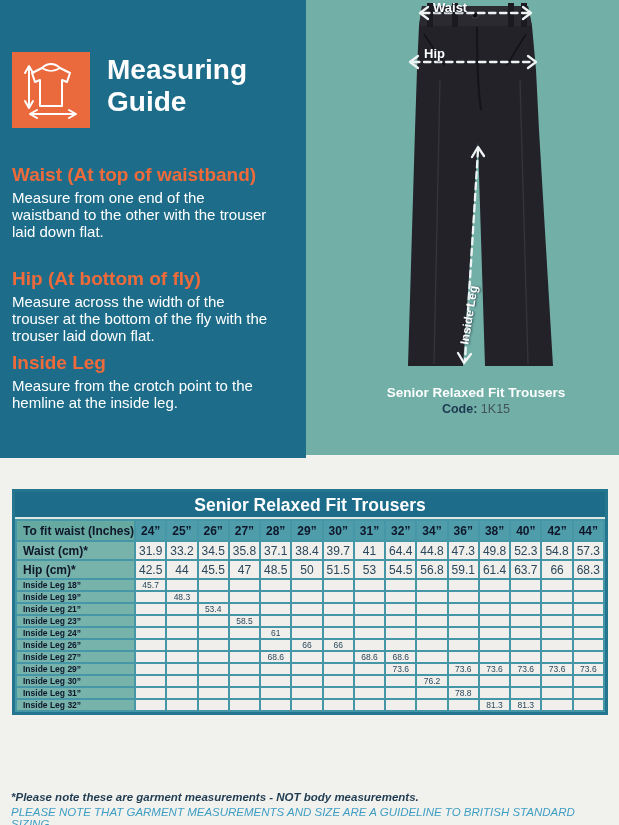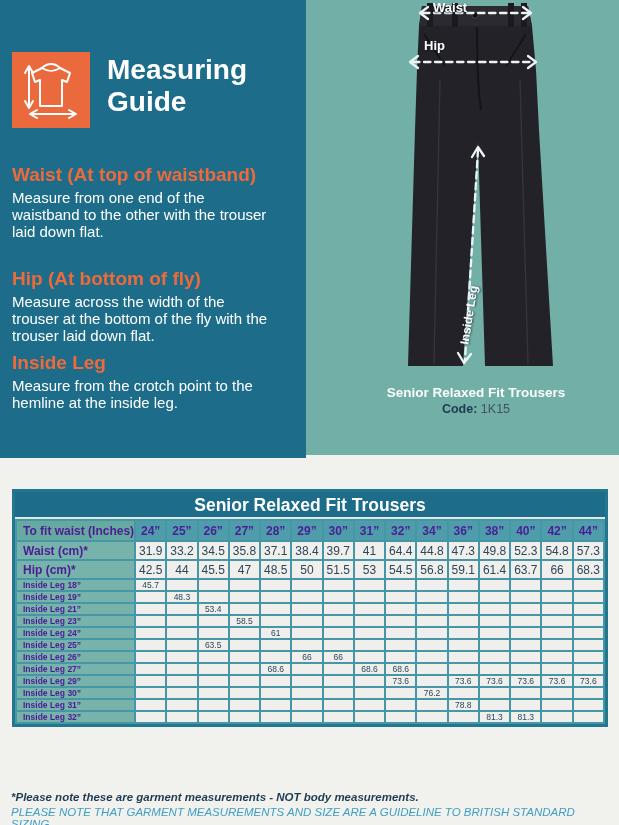--- a/index.html
+++ b/index.html
@@ -17,36 +17,36 @@
   .section { position:absolute; left:12px; width:282px; }
   .section h3 { font-size:19px; font-weight:bold; color:#ee6a3a; margin-bottom:4px; }
   .section p  { font-size:15px; color:#ffffff; line-height:1.12; width:262px; }
   .section.s0 { top:164px; } .section.s1 { top:257px;margin-top:11px; } .section.s2 { top:352px; }
 
   
   .diagram-svg { position:absolute; left:0; top:0; width:313px; height:455px; }
   .annot-label { position:absolute; color:#fff; font-weight:bold; font-size:13px;
                  text-shadow:0 1px 2px rgba(15,30,42,.8); }
   .lbl-waist { left:127px; top:0px; }
-  .lbl-hip   { left:118px; top:38px; }
+  .lbl-hip   { left:118px; top:46px; }
   .lbl-inside-leg { left:127px; top:308px; width:72px; text-align:center; font-size:12px;
                     transform:rotate(-81deg); }
   .caption { position:absolute; left:39px; top:385px; width:262px; text-align:center; }
   .caption .cap-title { font-size:13.5px; font-weight:bold; color:#fbfdfd; }
   .caption .cap-code  { font-size:12.5px; margin-top:2px; color:#44525c; }
   .caption .cap-code b{ color:#1d3950; }
 
   
   .table-wrap { position:absolute; left:12px; top:489px; width:596px;
                 border:3px solid #23768e; background:#4597a7; }
   .table-title { background:#1d6d8a; color:#fff; font-size:17.5px; font-weight:bold;
                  text-align:center; height:27px; line-height:27px; border-bottom:2px solid #dfe7e3; }
   table { border-collapse:collapse; width:100%; table-layout:fixed; }
   th, td { border:2px solid #4597a7; overflow:hidden; white-space:nowrap; }
-  th { text-align:left; padding-left:6px; color:#4c1d95; }
+  th { text-align:left; padding-left:6px; color:#0f172a; }
   td { text-align:center; background:#f0efeb; color:#2a475b; }
   tr.header th { height:21px; font-size:12px; }
   tr.header th.corner { background:#66a9a1; }
   tr.header th.size   { background:#4f9dab; text-align:center; padding-left:0; }
   tr.cm  th { background:#77b2ab; height:19px; font-size:12px; }
   tr.cm  td { font-size:12px; }
   tr.leg th { background:#77b2ab; height:11px; font-size:8.5px; }
   tr.leg td { font-size:8.5px; }
 
   
@@ -301,38 +301,20 @@
             <td></td>
             <td></td>
             <td></td>
             <td></td>
             <td></td>
             <td></td>
             <td></td>
             <td></td>
           </tr>
           <tr class="leg">
-            <th>Inside Leg 25”</th>
-            <td></td>
-            <td></td>
-            <td>63.5</td>
-            <td></td>
-            <td></td>
-            <td></td>
-            <td></td>
-            <td></td>
-            <td></td>
-            <td></td>
-            <td></td>
-            <td></td>
-            <td></td>
-            <td></td>
-            <td></td>
-          </tr>
-          <tr class="leg">
             <th>Inside Leg 26”</th>
             <td></td>
             <td></td>
             <td></td>
             <td></td>
             <td></td>
             <td>66</td>
             <td>66</td>
             <td></td>
             <td></td>

